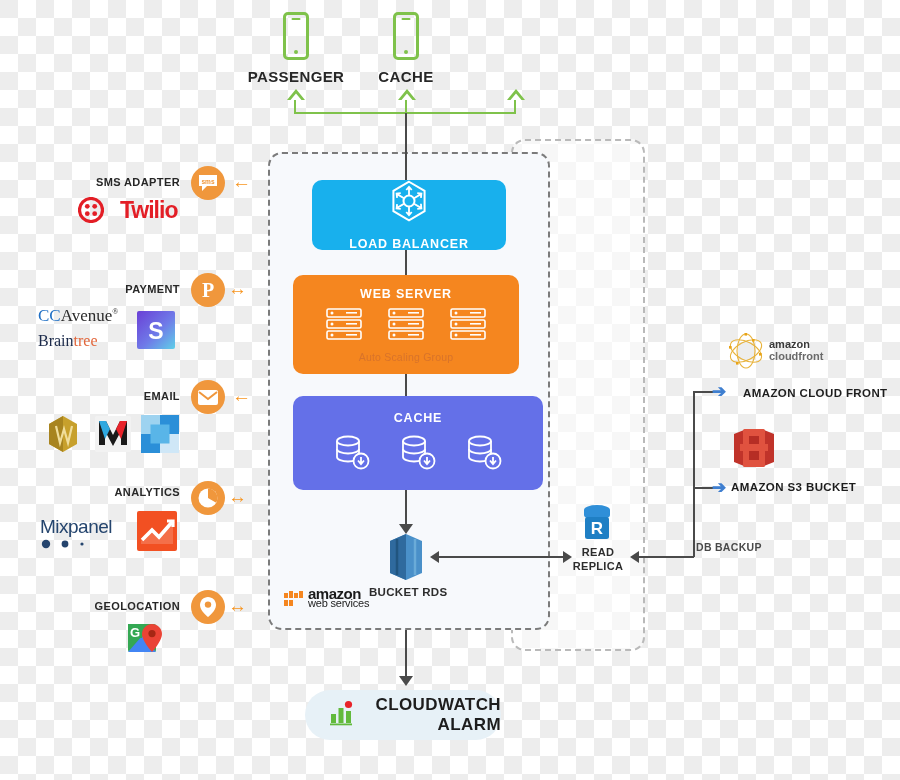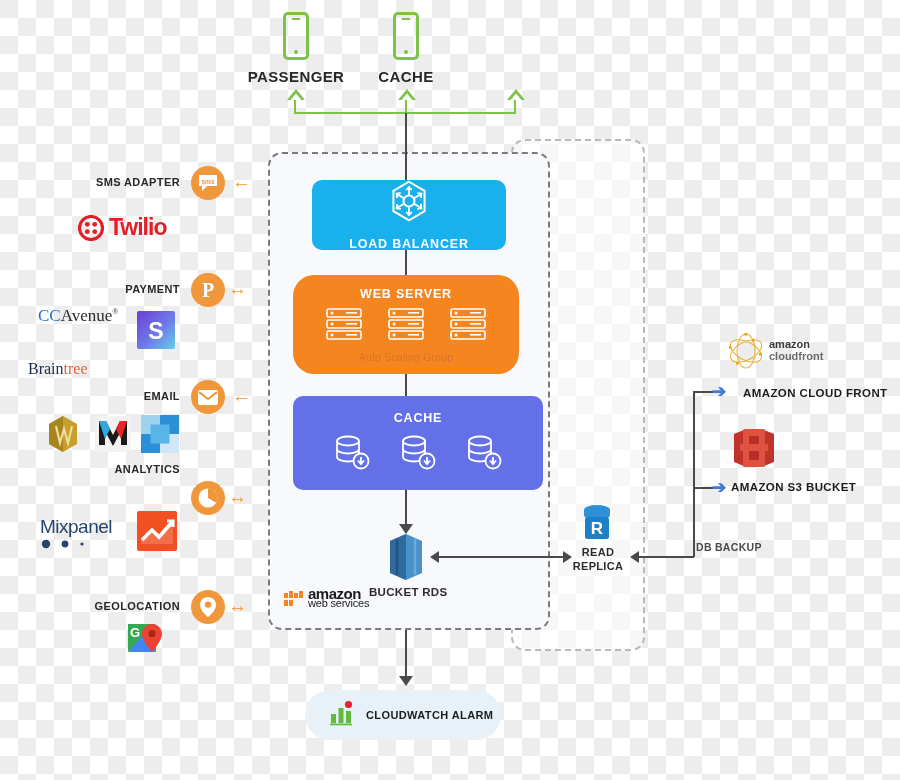--- a/index.html
+++ b/index.html
@@ -68,21 +68,21 @@
     background: rgba(255,255,255,.55);
   }
 
   
   .card {
     border-radius: 10px; color: #fff; text-align: center;
     display: flex; flex-direction: column; align-items: center; justify-content: center;
   }
   .card-title { font-size: 12.5px; font-weight: bold; letter-spacing: .8px; }
   .lb-card { left: 312px; top: 180px; width: 194px; height: 70px; gap: 10px; }
-  .ws-card { left: 293px; top: 275px; width: 226px; height: 99px; border-radius: 21px; }
+  .ws-card { left: 293px; top: 275px; width: 226px; height: 99px; }
   .ca-card { left: 293px; top: 396px; width: 250px; height: 94px; }
   .sub-note { font-size: 10.5px; color: #d8732a; margin-top: 6px; letter-spacing: .2px; }
 
   .server-row { display: flex; gap: 22px; margin-top: 6px; }
   .db-row { display: flex; gap: 26px; margin-top: 8px; }
 
   
   .vline { background: #4a4a4a; width: 2px; }
   .hline { background: #4a4a4a; height: 2px; }
   .gline { background: #7fc24b; }
@@ -111,21 +111,21 @@
   
   .right-lbl { font-size: 11.5px; font-weight: bold; color: #1d1d1d; letter-spacing: .4px; }
   .blue-arrow { color: #3f7fd0; }
 
   
   .cw-pill {
     left: 305px; top: 690px; width: 196px; height: 50px;
     background: #e7f1f7; border-radius: 25px;
     display: flex; align-items: center; gap: 11px; padding-left: 24px;
   }
-  .cw-text { font-size: 11px; font-weight: bold; color: #1d1d1d; letter-spacing: .4px; text-align: right; }
+  .cw-text { font-size: 17px; font-weight: bold; color: #1d1d1d; letter-spacing: .4px; text-align: right; }
 
   
   .brand { position: absolute; }
   .twilio-word { font-size: 23px; font-weight: bold; color: #e31e26; letter-spacing: -1px; }
   .cca { font-size: 17px; color: #2b2b2b; font-family: "Liberation Serif", serif; }
   .cca .cc { color: #1f6fc4; }
   .bt { font-size: 16px; font-family: "Liberation Serif", serif; color: #1b2a4a; }
   .bt .tree { color: #e2663b; }
   .mixpanel-word { font-size: 19px; color: #25456e; letter-spacing: -.5px; }
   .awslogo-word { font-size: 15px; font-weight: bold; color: #1b1b1b; letter-spacing: -.5px; }
@@ -379,21 +379,21 @@
   <div class="abs right-lbl" style="left:731px; top:481px;">AMAZON S3 BUCKET</div>
 
   <div class="abs int-label" style="left:60px; top:176px; width:120px;">SMS ADAPTER</div>
   <div class="abs circ" style="left:191px; top:166px;">
     <svg width="22" height="20" viewBox="0 0 22 20">
       <path d="M2 2 h18 v11 h-10 l-5 5 v-5 h-3 z" fill="#fff"></path>
       <text x="11" y="11" font-family="Liberation Sans, sans-serif" font-size="6.5" font-weight="bold" fill="#f0973c" text-anchor="middle">sms</text>
     </svg>
   </div>
   <div class="abs ar-orange" style="left:232px; top:172px;">←</div>
-  <div class="abs brand" style="left:78px; top:214px; display:flex; align-items:center; gap:5px;">
+  <div class="abs brand" style="left:78px; top:197px; display:flex; gap:16px;">
     <svg width="26" height="26" viewBox="0 0 26 26">
       <circle cx="13" cy="13" r="11.5" fill="none" stroke="#e31e26" stroke-width="3.2"></circle>
       <g fill="#e31e26">
           <circle cx="9.3" cy="9.3" r="2.4"></circle>
           <circle cx="16.7" cy="9.3" r="2.4"></circle>
           <circle cx="9.3" cy="16.7" r="2.4"></circle>
           <circle cx="16.7" cy="16.7" r="2.4"></circle>
         </g>
     </svg>
     <span class="twilio-word">Twilio</span>
@@ -402,21 +402,21 @@
   <div class="abs int-label" style="left:60px; top:283px; width:120px;">PAYMENT</div>
   <div class="abs circ" style="left:191px; top:273px;">
     <svg width="22" height="22" viewBox="0 0 22 22">
       <text x="11" y="18" font-family="Liberation Serif, serif" font-size="20" font-weight="bold" fill="#fff" text-anchor="middle">P</text>
     </svg>
   </div>
   <div class="abs ar-orange" style="left:228px; top:279px;">↔</div>
   <div class="abs brand cca" style="left:38px; top:306px;">
     <span class="cc">CC</span>Avenue<sup style="font-size:8px;">®</sup>
   </div>
-  <div class="abs brand bt" style="left:28px; top:332px;margin-top:28px;">
+  <div class="abs brand bt" style="left:38px; top:332px;">
     Brain<span class="tree">tree</span>
   </div>
   <div class="abs brand" style="left:137px; top:311px;">
     <svg width="38" height="38" viewBox="0 0 38 38">
       <defs>
           <linearGradient id="sg" x1="0" y1="0" x2="1" y2="1">
         <stop offset="0%" stop-color="#6a3fd6"></stop>
             <stop offset="55%" stop-color="#6f7ae8"></stop>
             <stop offset="100%" stop-color="#5fd0e8"></stop>
       </linearGradient>
@@ -452,21 +452,21 @@
   <div class="abs brand" style="left:141px; top:415px;">
     <svg width="38" height="38" viewBox="0 0 38 38">
       <rect x="0" y="0" width="19" height="19" fill="#9ed3f0"></rect>
       <rect x="19" y="0" width="19" height="19" fill="#2b8fd8"></rect>
       <rect x="0" y="19" width="19" height="19" fill="#2b8fd8"></rect>
       <rect x="19" y="19" width="19" height="19" fill="#cfe7f7"></rect>
       <rect x="9.5" y="9.5" width="19" height="19" fill="#59b5e8"></rect>
     </svg>
   </div>
 
-  <div class="abs int-label" style="left:60px; top:463px; width:120px;">ANALYTICS</div>
+  <div class="abs int-label" style="left:60px; top:486px; width:120px;">ANALYTICS</div>
   <div class="abs circ" style="left:191px; top:481px;">
     <svg width="22" height="22" viewBox="0 0 22 22">
       <circle cx="11" cy="11" r="9.5" fill="#fff"></circle>
       <path d="M11 11 L11 1.5 A9.5 9.5 0 0 1 19.2 15.8 Z" fill="#f0973c"></path>
     </svg>
   </div>
   <div class="abs ar-orange" style="left:228px; top:487px;">↔</div>
   <div class="abs brand" style="left:40px; top:516px;">
     <div class="mixpanel-word">Mixpanel</div>
     <svg width="58" height="10" viewBox="0 0 58 10" style="display:block; margin-top:1px;">

